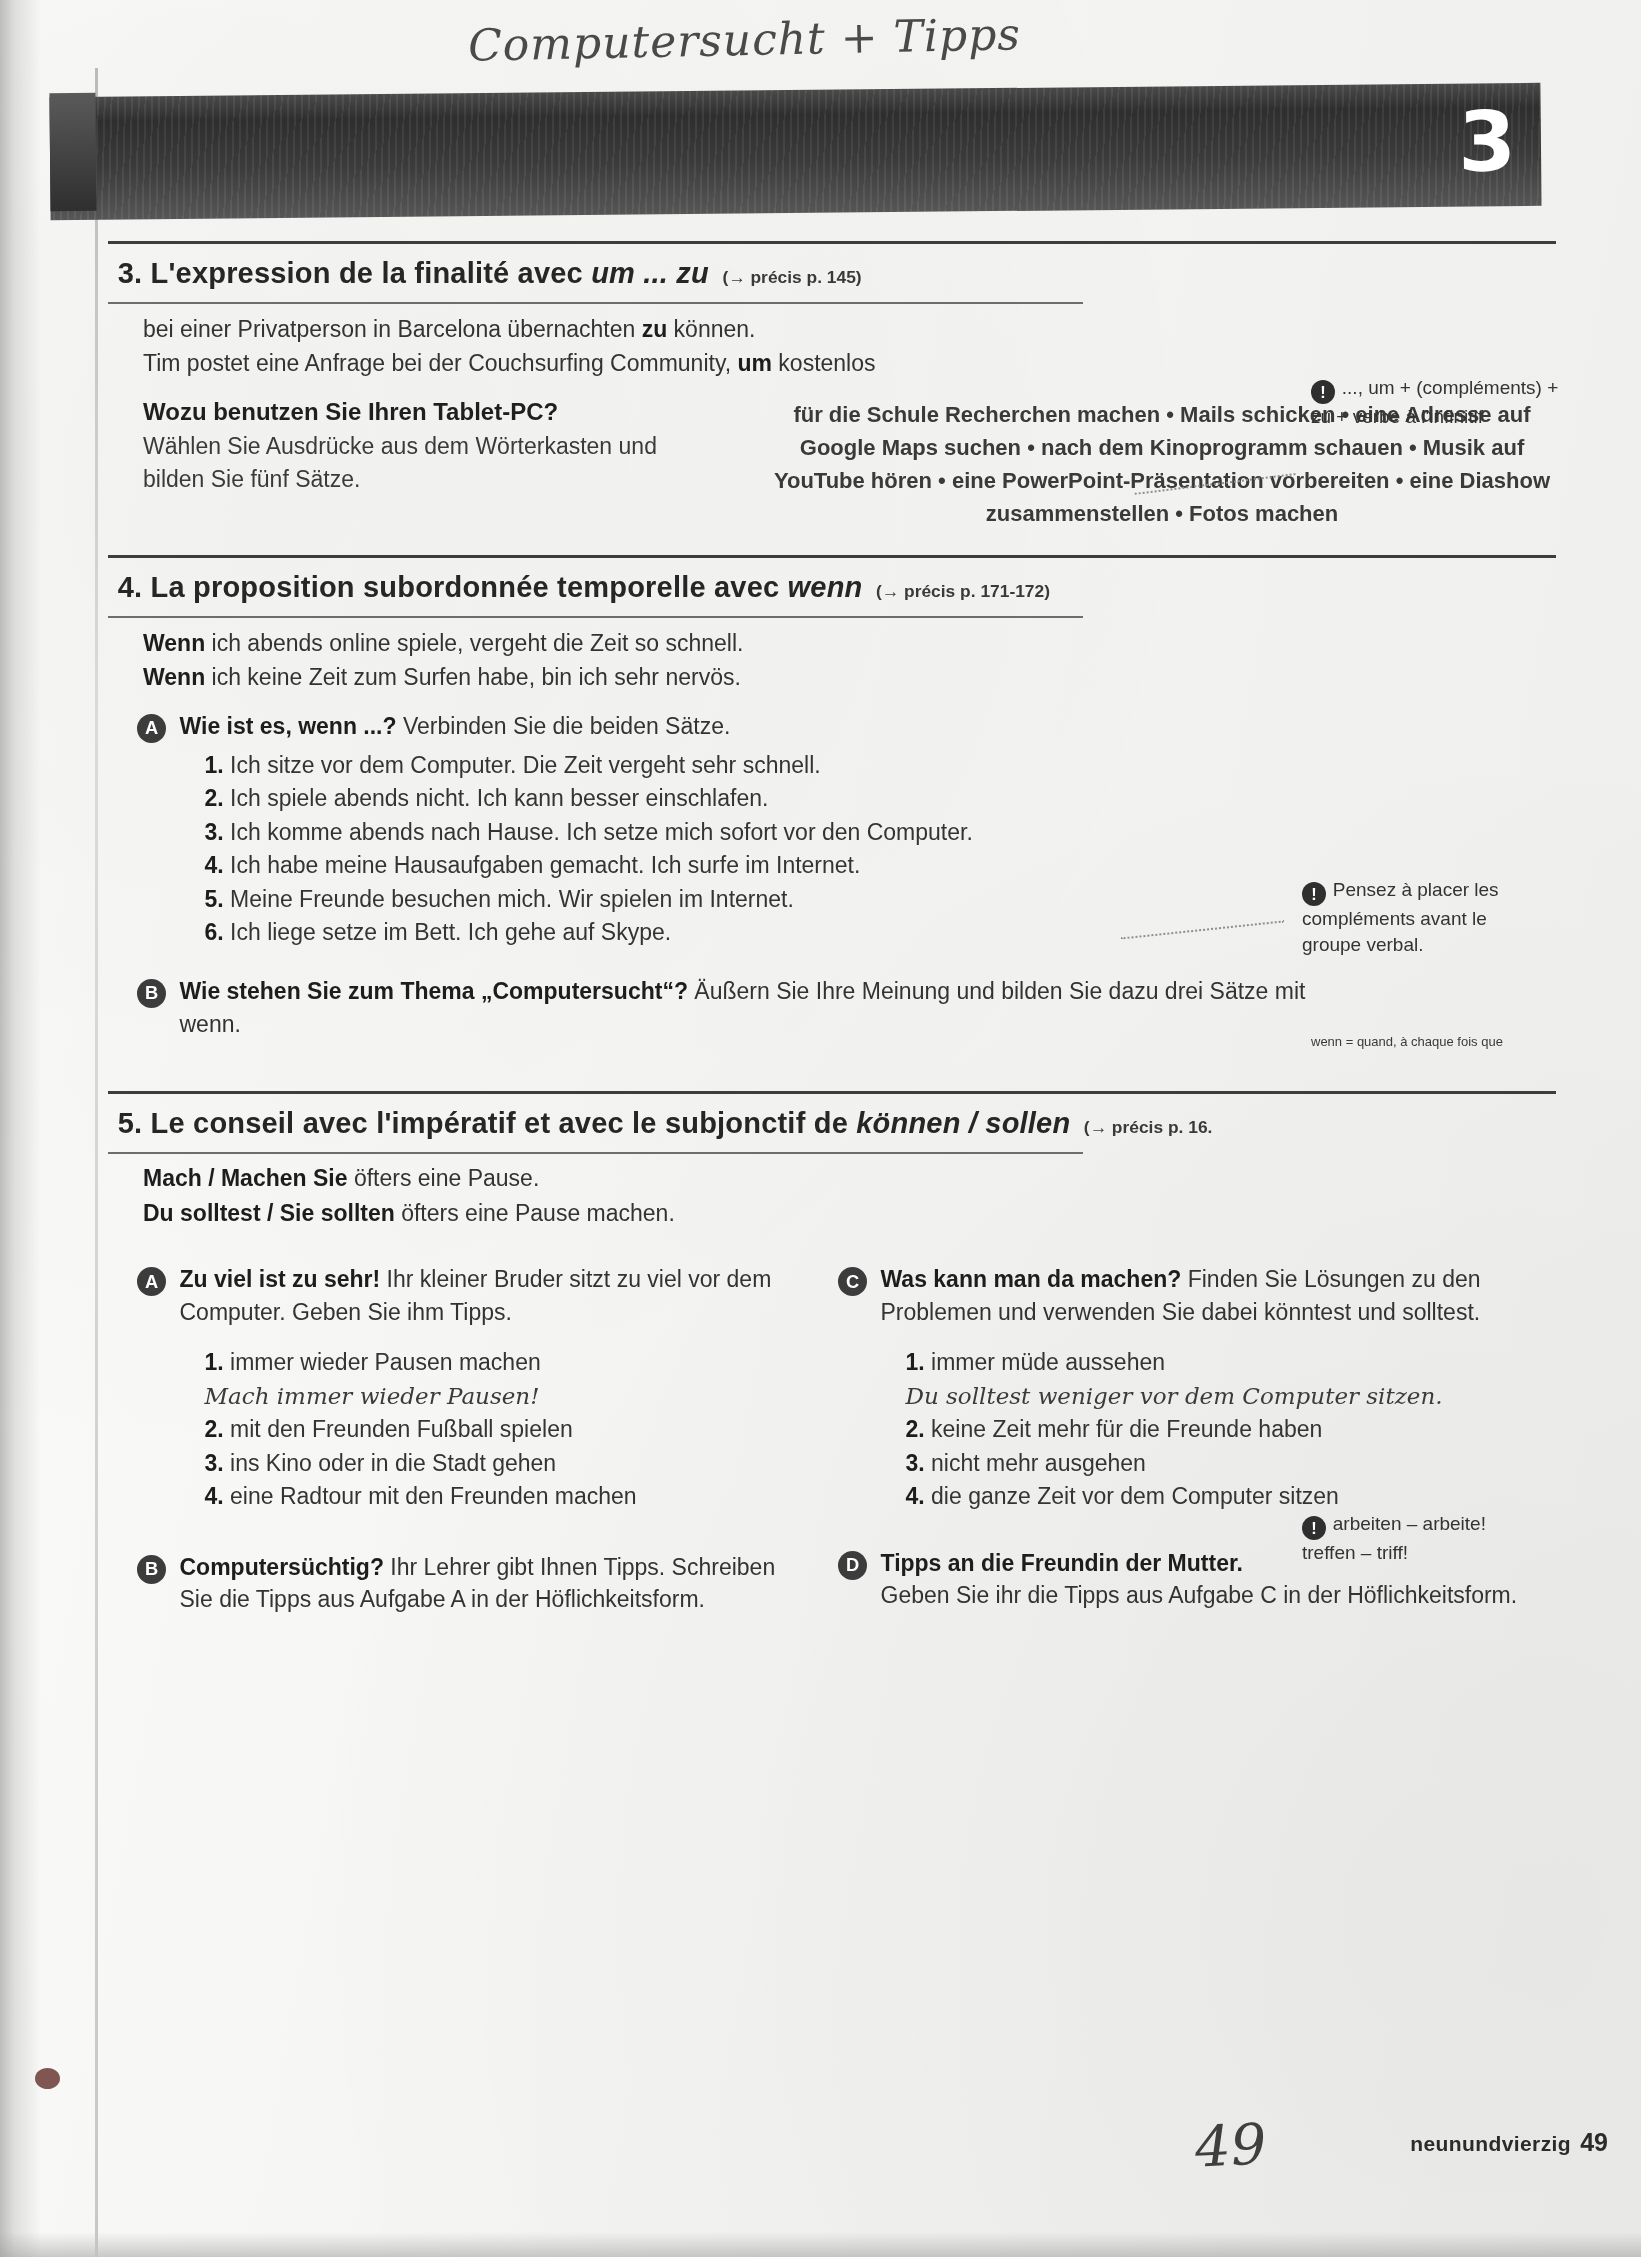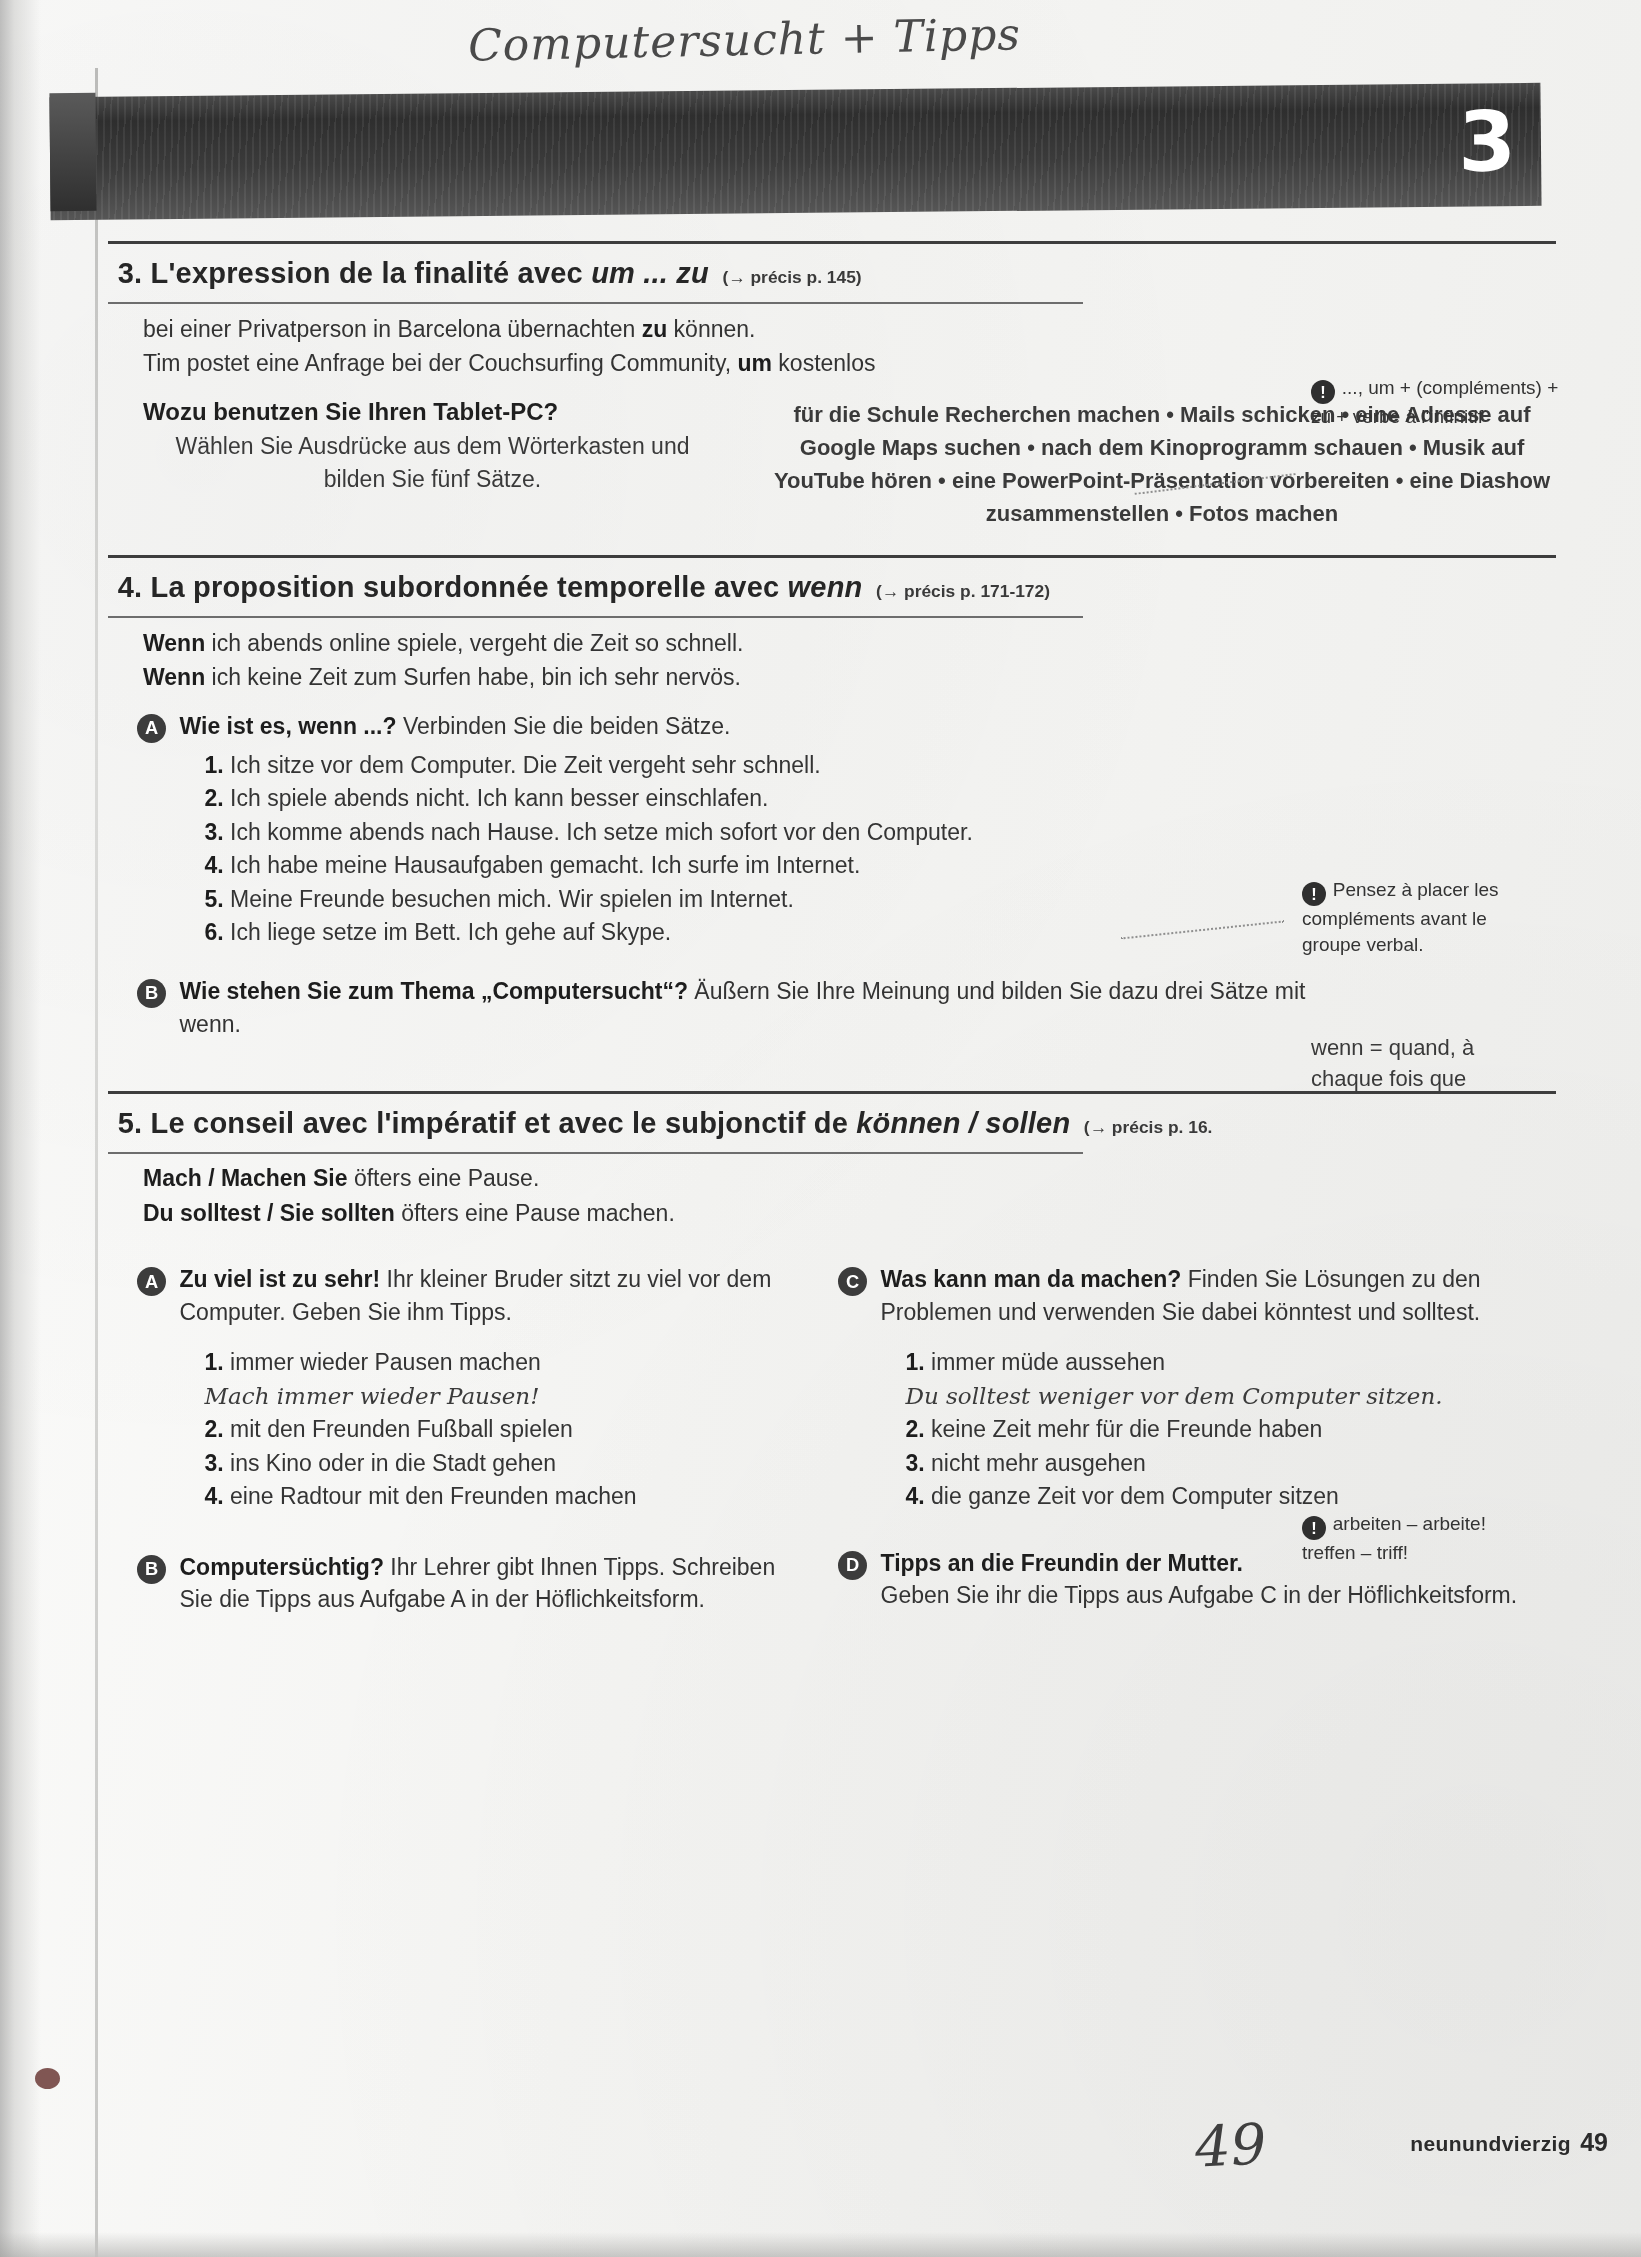--- a/index.html
+++ b/index.html
@@ -171,21 +171,20 @@
   .prompt-title {
     font-size: 24px;
     font-weight: bold;
     color: #1f1f1f;
     margin-bottom: 3.9px;
   }
   .prompt-body {
     font-size: 23px;
     line-height: 1.45;
     color: #3a3a3a;
-    text-align: center;
   }
   .wordbox {
     font-size: 22px;
     line-height: 1.5;
     color: #3a3a3a;
     text-align: center;
   }
 
   
   .ex {
@@ -250,21 +249,21 @@
     margin-right: 6.8px;
     vertical-align: -3.9px;
   }
   .tip-dots {
     position: absolute;
     height: 1.9px;
     border-bottom: 2.9px dotted #8e8e8e;
   }
   .note-plain {
     position: absolute;
-    font-size: 22px;
+    font-size: 13px;
     line-height: 1.4;
     color: #3a3a3a;
   }
 
   
   #page-number-hand {
     position: absolute;
     left: 1195px;
     top: 2113px;
     font-size: 56px;

